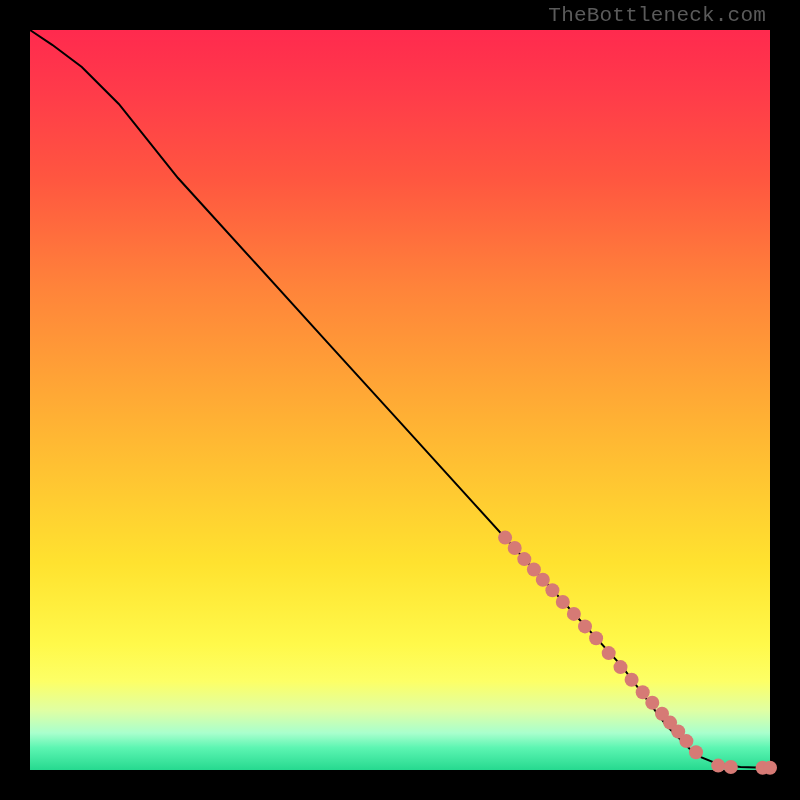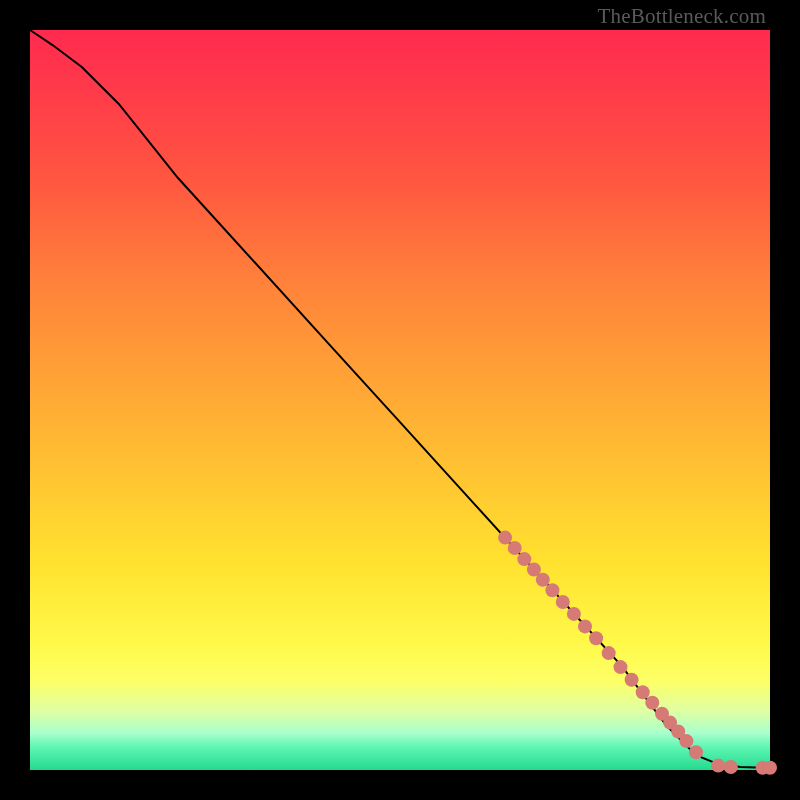--- a/index.html
+++ b/index.html
@@ -28,21 +28,21 @@
       #dfffa4 92%,
       #a9ffcd 95%,
       #5cf5b2 97%,
       #26d98f 100%
     );
   }
   .watermark {
     position: absolute;
     top: 4px;
     right: 34px;
-    font-family: Liberation Serif, serif;
+    font-family: Liberation Mono, monospace;
     font-size: 21px;
     color: #5a5a5a;
     letter-spacing: 0.2px;
     user-select: none;
   }
   svg.curve {
     position: absolute;
     left: 0; top: 0;
     width: 740px; height: 740px;
     overflow: visible;

